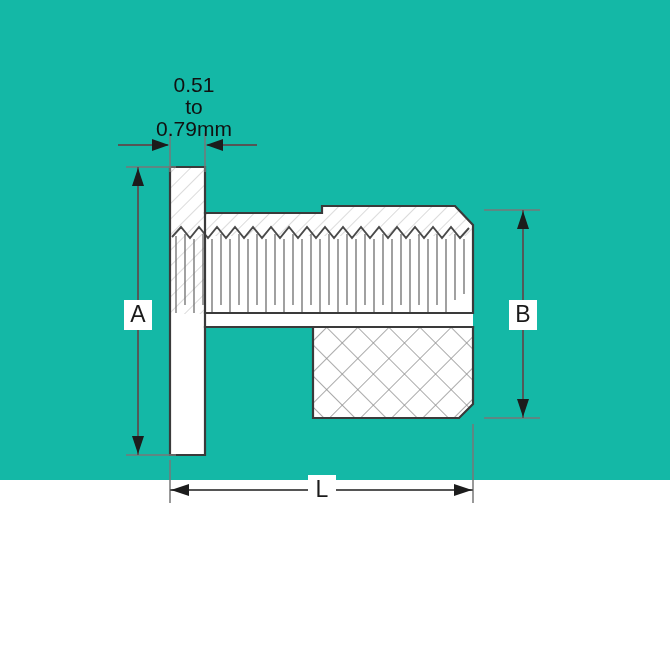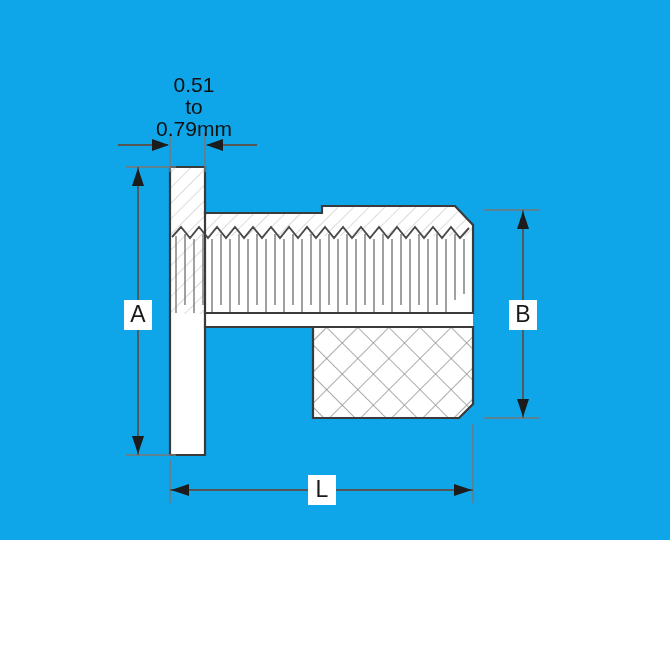--- a/index.html
+++ b/index.html
@@ -10,22 +10,22 @@
   }
   body {
     width: 670px;
     height: 670px;
     font-family: "Liberation Sans", sans-serif;
     overflow: hidden;
   }
   #drawing-root {
     position: relative;
     width: 670px;
-    height: 540px;
-    background: #0ea5e9;
+    height: 480px;
+    background: #14b8a6;
   }
   svg#technical-drawing {
     display: block;
     width: 670px;
     height: 670px;
   }
   .dim-text {
     font-family: "Liberation Sans", sans-serif;
     font-size: 23px;
     fill: #1a1a1a;

